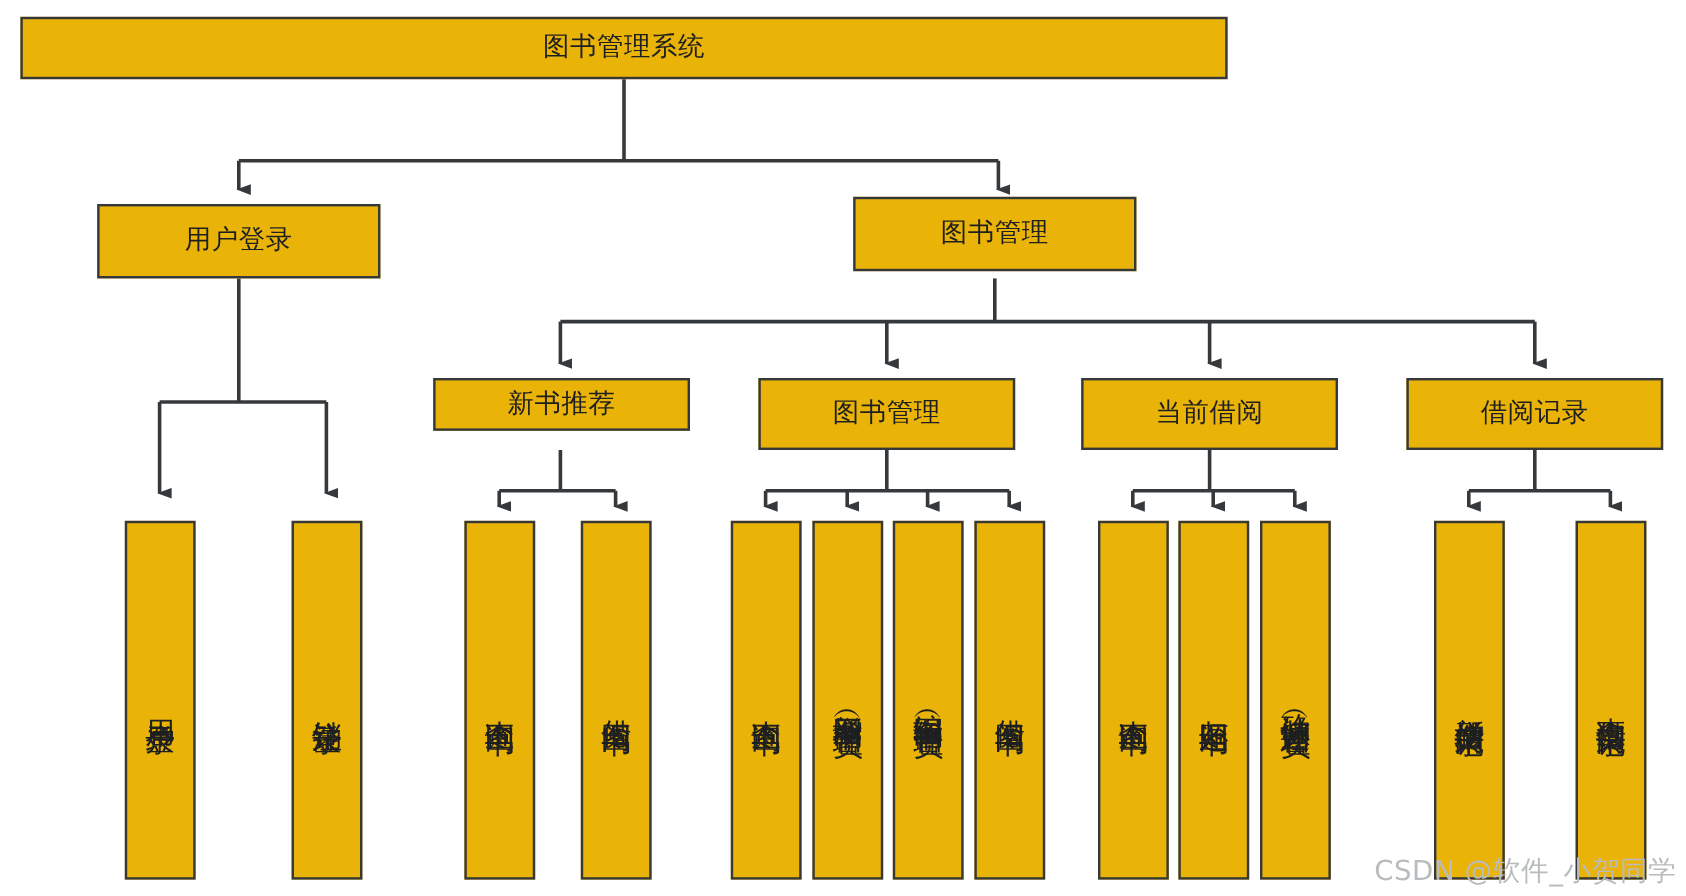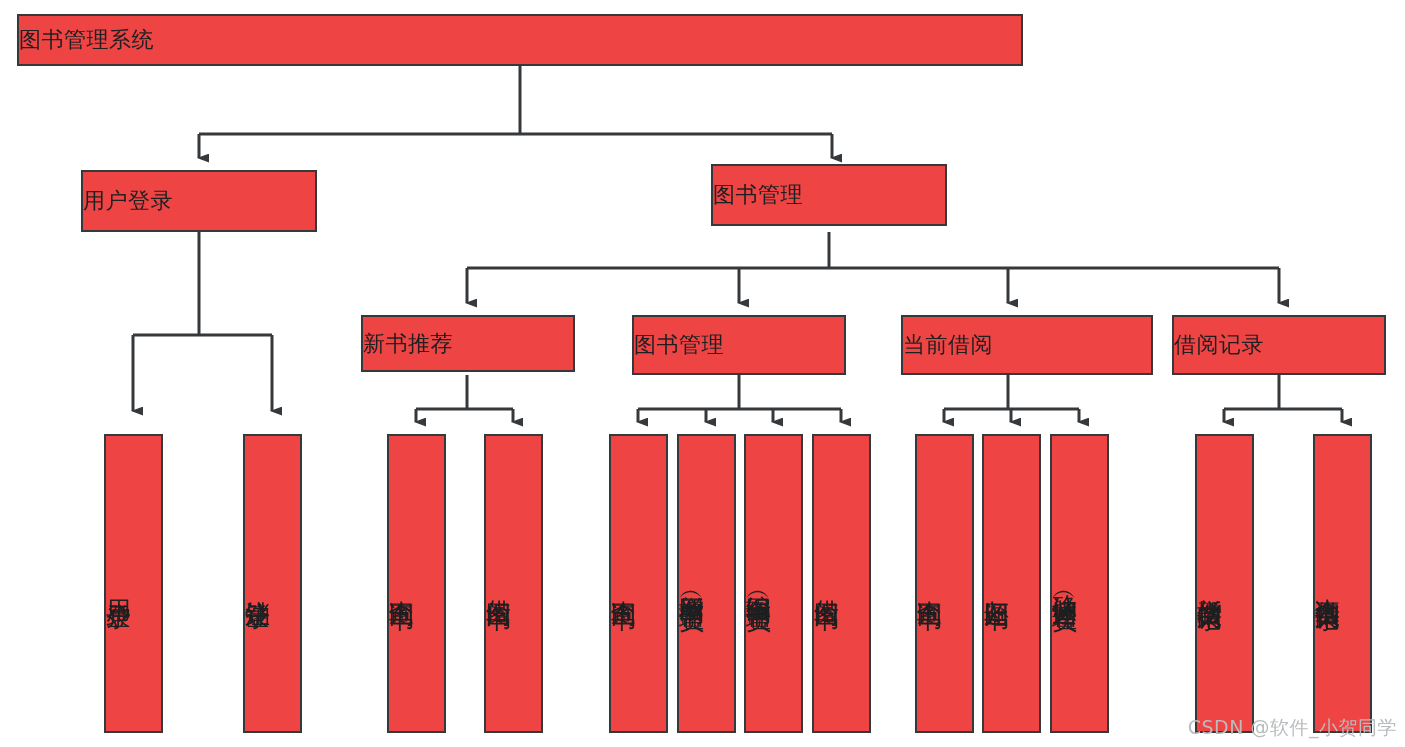--- a/index.html
+++ b/index.html
@@ -22,24 +22,25 @@
     position: absolute;
     left: 0;
     top: 0;
     width: 1405px;
     height: 747px;
     pointer-events: none;
   }
   .node {
     position: absolute;
     box-sizing: border-box;
-    background: #ef4444;
+    background: #eab308;
     border: 2px solid #36393b;
     display: flex;
     align-items: center;
+    justify-content: center;
     color: #1d1f21;
     z-index: 2;
   }
   .node-label {
     display: block;
     text-align: center;
     line-height: 1.18;
     letter-spacing: 0.5px;
     color: #1d1f21;
   }
@@ -60,21 +61,21 @@
     white-space: nowrap;
     -webkit-writing-mode: vertical-rl;
   }
   .node.vertical.tall-text {
     align-items: flex-start;
   }
   #watermark {
     position: absolute;
     right: 8px;
     bottom: 6px;
-    font-size: 19px;
+    font-size: 23px;
     color: #b9bcbe;
     letter-spacing: 0.5px;
     z-index: 5;
     white-space: nowrap;
   }
 </style>
 </head>
 <body>
 
 <div id="diagram-root">
@@ -135,29 +136,29 @@
   </div>
 
   <div class="node horizontal" style="left:81px; top:170px; width:236px; height:62px;">
     <span class="node-label">用户登录</span>
   </div>
 
   <div class="node horizontal" style="left:711px; top:164px; width:236px; height:62px;">
     <span class="node-label">图书管理</span>
   </div>
 
-  <div class="node horizontal" style="left:361px; top:315px; width:214px; height:57px;">
+  <div class="node horizontal" style="left:361px; top:315px; width:214px; height:44px;">
     <span class="node-label">新书推荐</span>
   </div>
 
   <div class="node horizontal" style="left:632px; top:315px; width:214px; height:60px;">
     <span class="node-label">图书管理</span>
   </div>
 
-  <div class="node horizontal" style="left:901px; top:315px; width:252px; height:60px;">
+  <div class="node horizontal" style="left:901px; top:315px; width:214px; height:60px;">
     <span class="node-label">当前借阅</span>
   </div>
 
   <div class="node horizontal" style="left:1172px; top:315px; width:214px; height:60px;">
     <span class="node-label">借阅记录</span>
   </div>
 
   <div class="node vertical" style="left: 104px; top: 434px; width: 59px; height: 299px; align-items: center; padding-top: 0px;">
     <span class="node-label">用户登录</span>
   </div>

